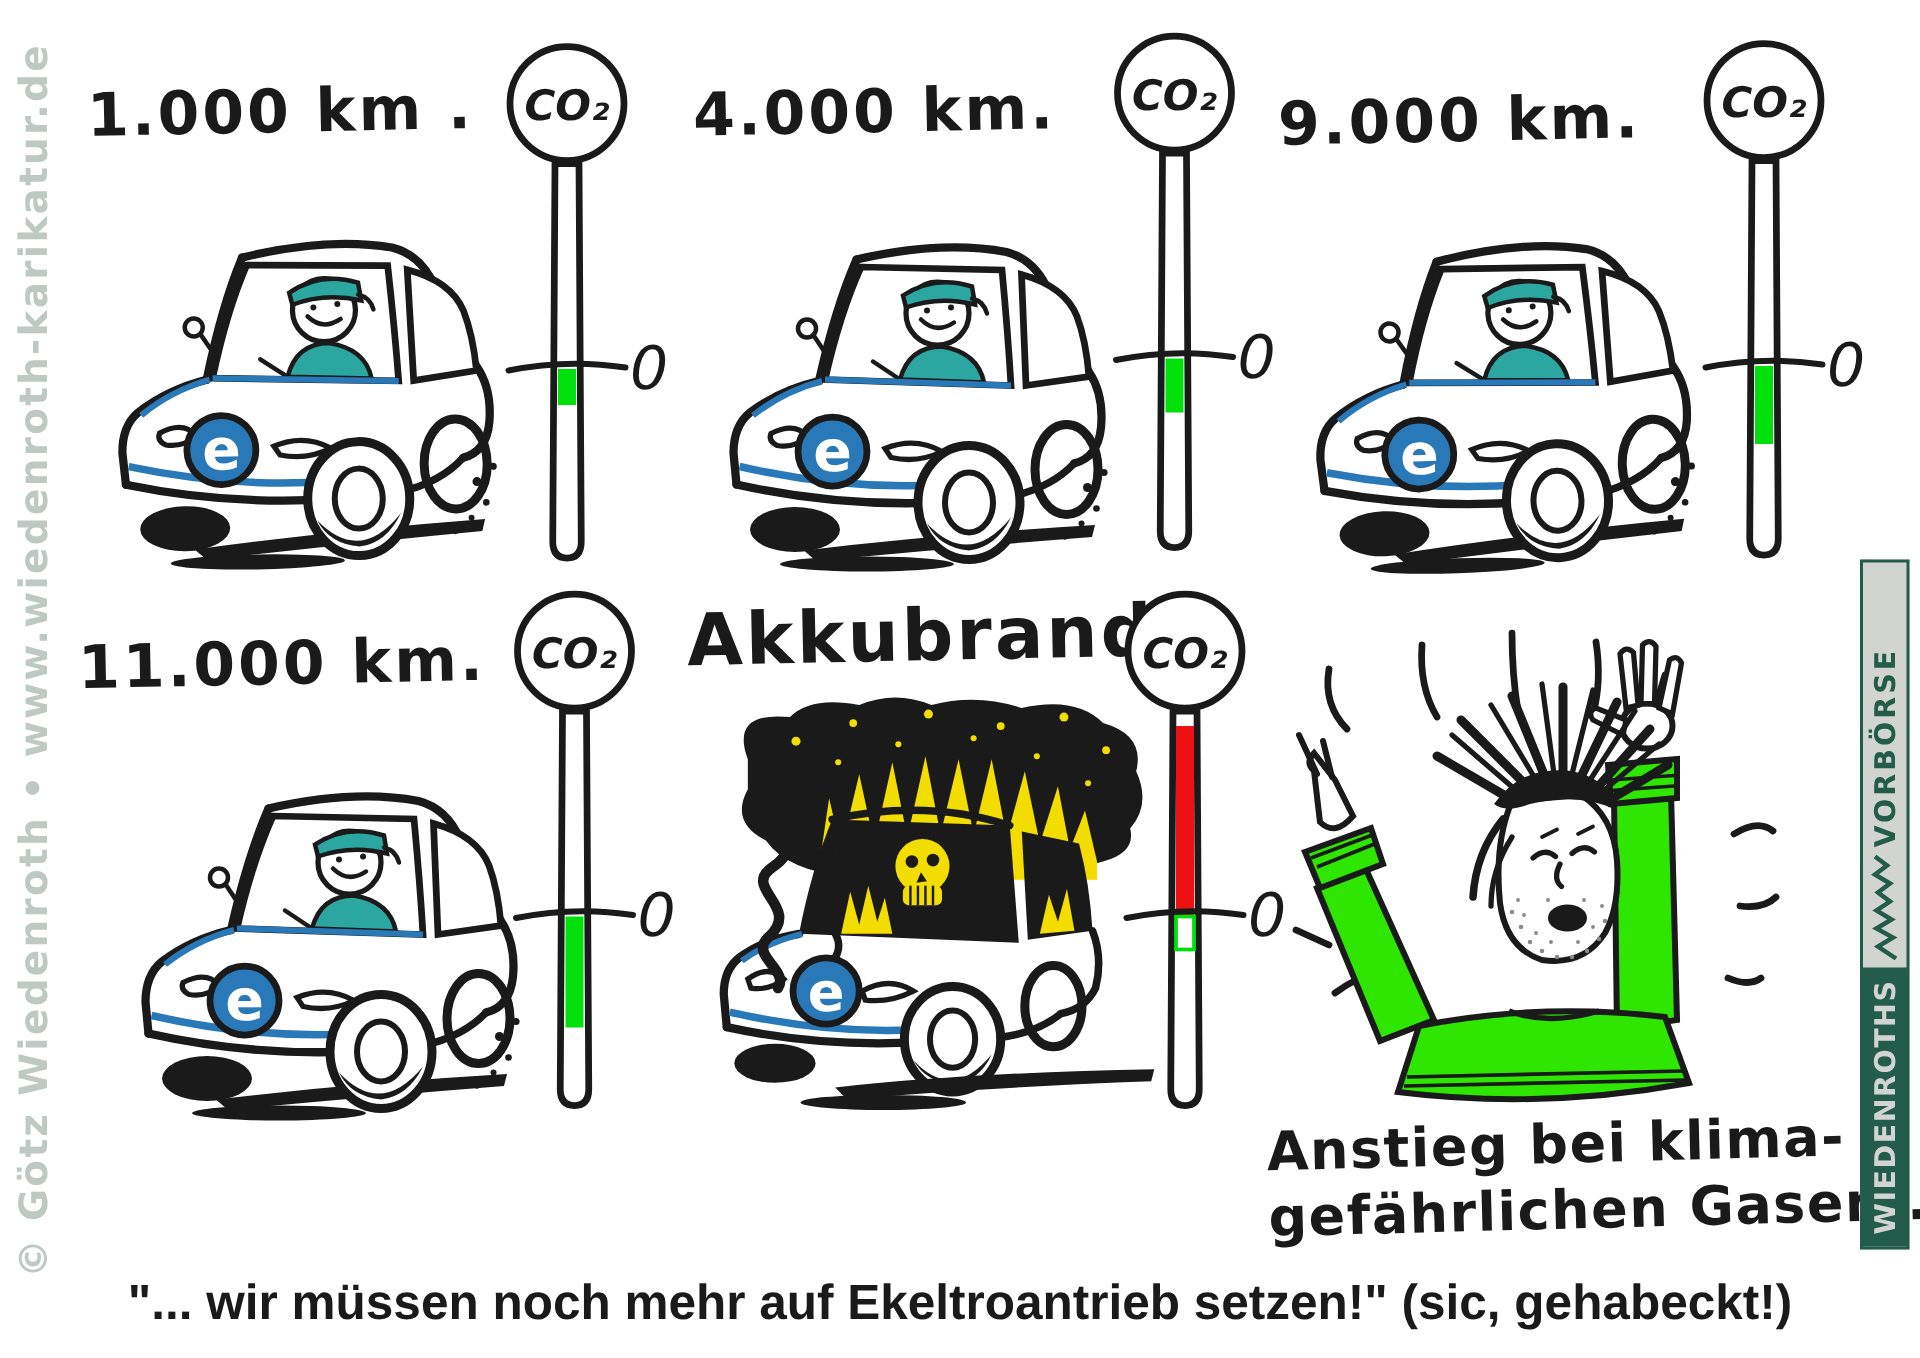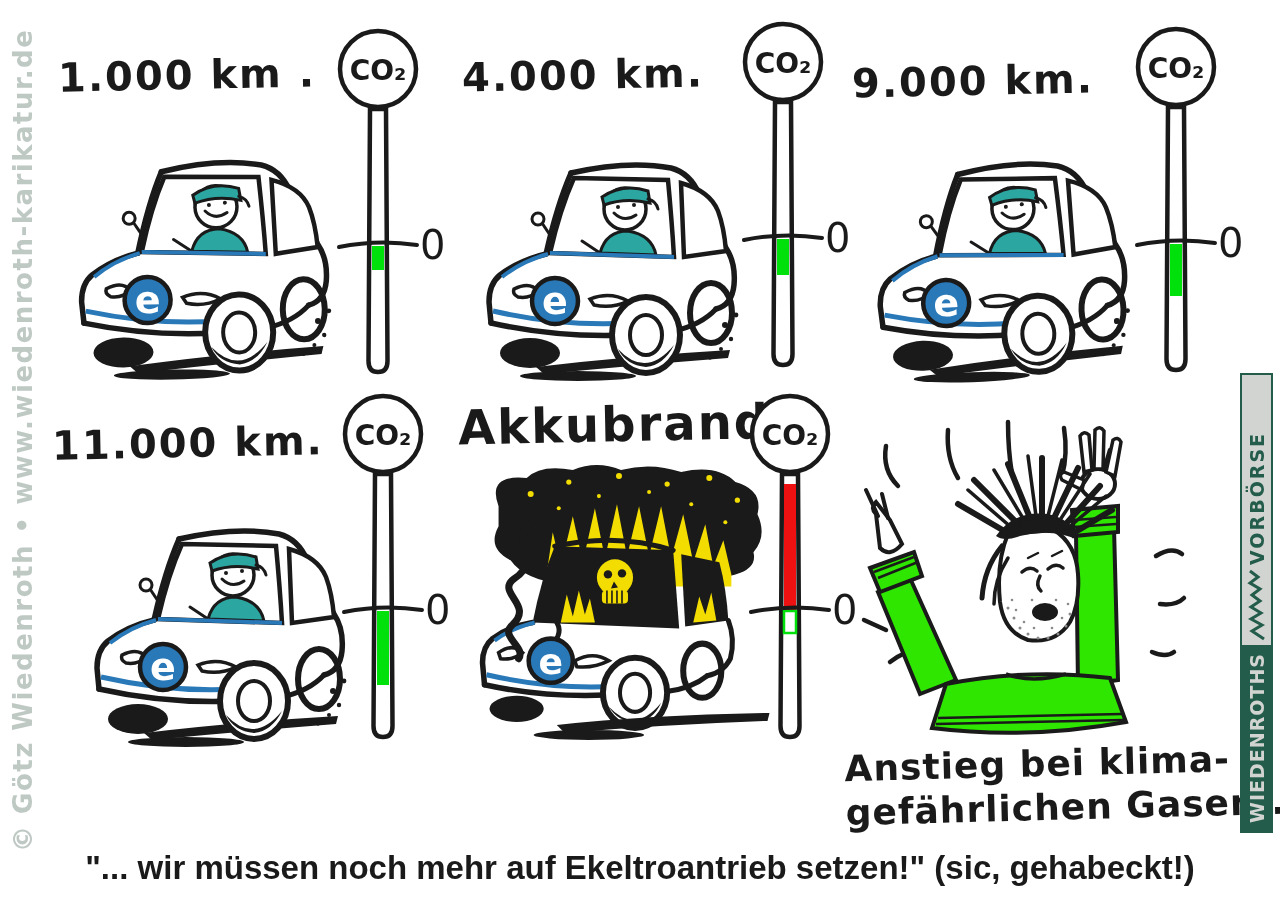--- a/index.html
+++ b/index.html
@@ -2,21 +2,21 @@
 <html style="--ink: #1a1a1a; --green: #00e10c; --red: #ee1111; --flame: #f3dd00; --blue: #2979b8; --teal: #2ba6a0; --man-green: #2fe600; --wm: #bfc9c4; --logo-dark: #235c4a; --logo-light: #d2d4d1;"><head>
 <meta charset="utf-8">
 <style>
   html,body{margin:0;padding:0;background:#ffffff;}
   .canvas{position:relative;width:1280px;height:905px;background:#ffffff;overflow:hidden;
           font-family:"DejaVu Sans",sans-serif;color:var(--ink,#1a1a1a);}
   .panel-label{position:absolute;font-weight:700;font-size:40px;letter-spacing:2px;
                transform:rotate(-1.2deg);white-space:nowrap;}
   .label-big{font-size:48px;}
   .scene{position:absolute;}
-  .gauge{position:absolute;width:140px;height:360px;}
+  .gauge{position:absolute;width:140px;height:360px;font-style:italic;}
   .anstieg{position:absolute;left:845px;top:742px;width:400px;font-weight:700;font-size:36px;
            line-height:1.22;transform:rotate(-1.5deg);letter-spacing:1px;white-space:nowrap;}
   .caption{position:absolute;left:0;right:0;top:849px;text-align:center;
            font-family:"Liberation Sans",sans-serif;font-weight:700;font-size:33px;letter-spacing:0;}
   .watermark{position:absolute;left:8px;top:852px;width:845px;transform:rotate(-90deg);
              transform-origin:0 0;font-weight:700;font-size:26px;letter-spacing:1.5px;
              color:var(--wm,#bfc9c4);white-space:nowrap;}
   .logo-bar{position:absolute;left:1240px;top:833px;width:460px;height:33px;
             transform:rotate(-90deg);transform-origin:0 0;display:flex;align-items:center;
             background:var(--logo-light,#d2d4d1);border:2px solid var(--logo-dark,#235c4a);

